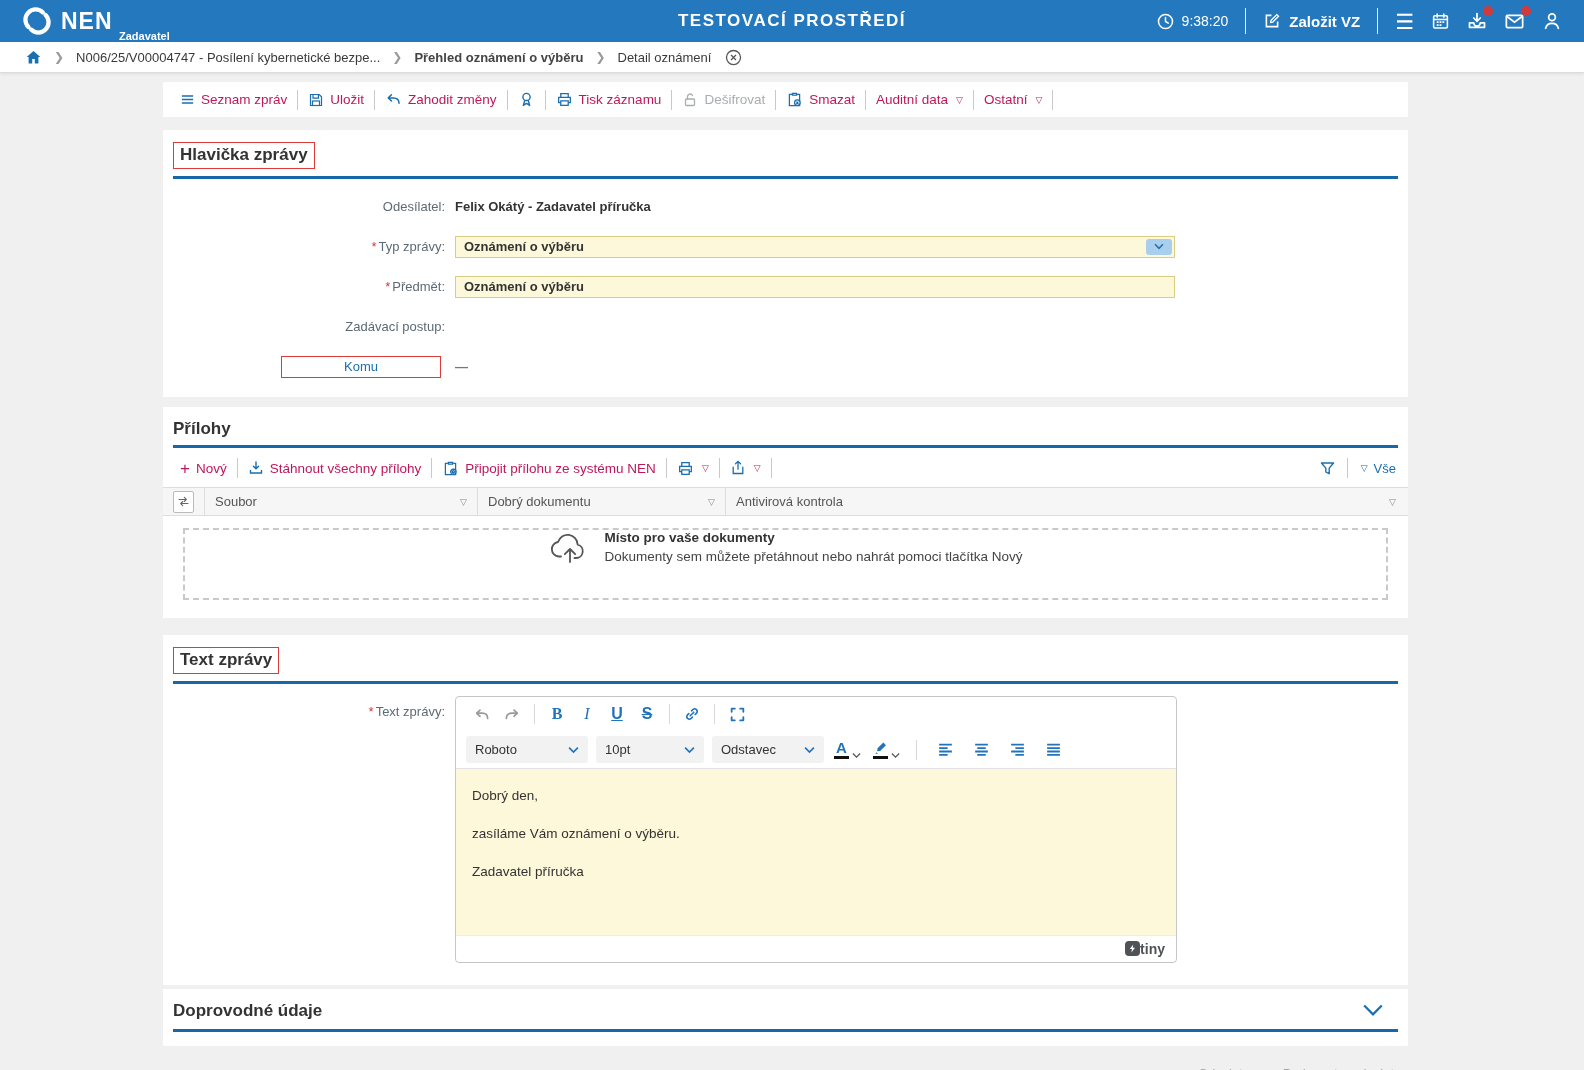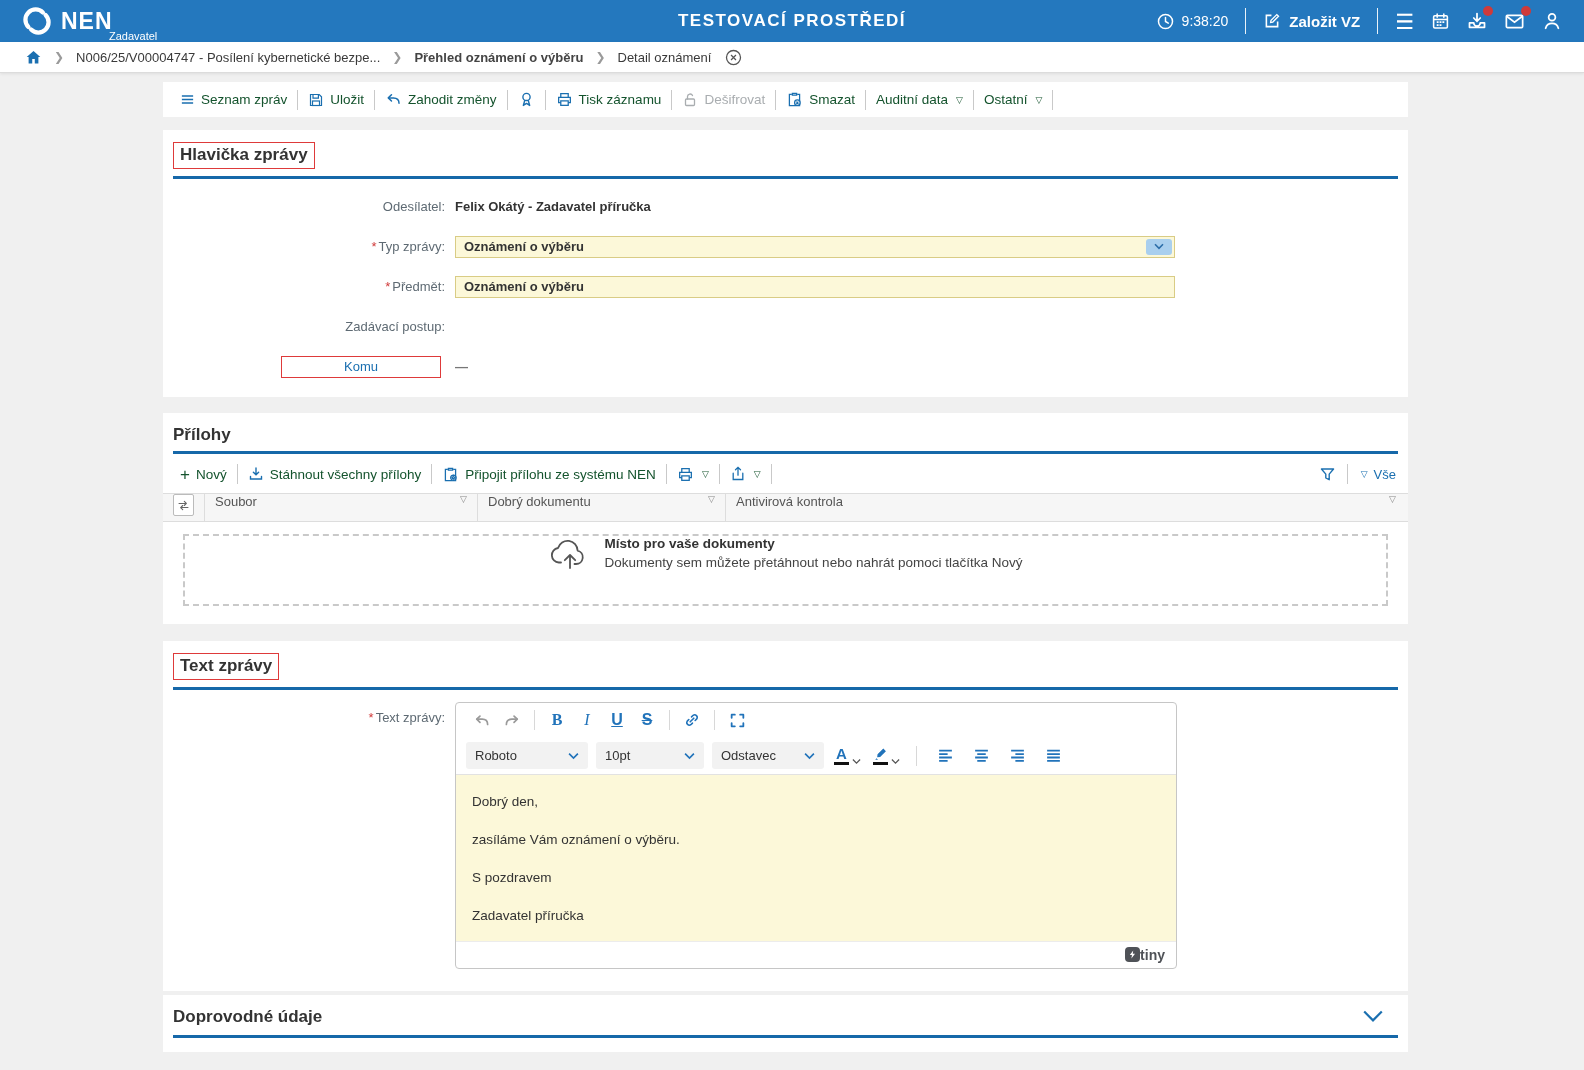--- a/index.html
+++ b/index.html
@@ -5,21 +5,21 @@
   *{box-sizing:border-box;margin:0;padding:0}
   html,body{width:1584px;height:1070px}
   body{font-family:"Liberation Sans",sans-serif;background:#f0f0f0;color:#333;font-size:13px;overflow:hidden}
   svg{display:block}
 
   
   .topbar{height:42px;background:#2478be;display:flex;align-items:center;position:relative;color:#fff;padding:0 22px}
   .brand{display:flex;align-items:center;gap:9px}
   .brand-text{position:relative;line-height:1}
   .brand-name{font-size:23px;font-weight:bold;letter-spacing:1px}
-  .brand-sub{position:absolute;left:48px;top:21px;font-size:11px;font-weight:normal;white-space:nowrap}
+  .brand-sub{position:absolute;left:58px;top:21px;font-size:11px;font-weight:bold;white-space:nowrap}
   .env-title{position:absolute;left:50%;transform:translateX(-50%);font-weight:bold;font-size:17px;letter-spacing:1.5px}
   .topbar-right{margin-left:auto;display:flex;align-items:center;gap:17px}
   .tb-item{display:flex;align-items:center;gap:8px;cursor:pointer}
   .tb-time{font-size:14px}
   .tb-createvz{font-weight:bold;font-size:15px}
   .tb-divider{width:1px;height:26px;background:rgba(255,255,255,.9)}
   .menu-glyph{font-size:21px;line-height:1;letter-spacing:0}
   .icon-badge{position:relative}
   .badge-dot{position:absolute;top:-5px;right:-6px;width:10px;height:10px;border-radius:50%;background:#cf3a3a}
 
@@ -29,21 +29,21 @@
   .bc-item{color:#3a3a3a;font-weight:normal;cursor:pointer}
   .bc-item.mid{font-weight:700;color:#444}
   .bc-close{margin-left:2px;cursor:pointer}
 
   
   main{padding:9px 176px 0 163px}
   .card{background:#fff;width:100%}
 
   
   .toolbar-card{height:35px;display:flex;align-items:center;padding:0 8px}
-  .tbtn{display:flex;align-items:center;gap:6px;color:#14532d;padding:0 9px;font-size:13.5px;cursor:pointer;white-space:nowrap}
+  .tbtn{display:flex;align-items:center;gap:6px;color:#be185d;padding:0 9px;font-size:13.5px;cursor:pointer;white-space:nowrap}
   .tbtn.disabled{color:#a9adb0;cursor:default}
   .vdiv{width:1px;height:20px;background:#c9c9c9;margin:0 1px}
   .caret{font-size:9px;margin-left:2px}
 
   
   .sec{margin-top:13px;padding-bottom:12px}
   .sec-head{padding:12px 10px 7px;display:flex;align-items:center}
   .sec-title{font-size:17px;font-weight:bold;color:#333;line-height:1.15}
   .red-box{border:1px solid #de3a3a;padding:2px 6px 3px}
   .sec-rule{height:3px;background:#1668a9;margin:0 10px}
@@ -60,21 +60,21 @@
   .dd-btn{position:absolute;right:2px;top:2px;width:26px;height:16px;background:#a9cfee;border-radius:3px;display:flex;align-items:center;justify-content:center;cursor:pointer}
   .info-ic{margin-left:7px;cursor:pointer}
   .komu-box{border:1px solid #de3a3a;width:160px;height:22px;display:flex;align-items:center;justify-content:center;color:#1a6fb0;cursor:pointer;font-size:13px}
   .dash-val{color:#777;font-weight:bold}
 
   
   .att-toolbar{height:32px;display:flex;align-items:center;padding:0 8px;margin-top:4px}
   .att-right{margin-left:auto;display:flex;align-items:center;gap:10px;padding-right:4px}
   .vse{color:#1a6fb0;display:flex;align-items:center;gap:6px;cursor:pointer}
   .gridhead{display:flex;height:29px;background:#f6f6f6;border-top:1px solid #ddd;border-bottom:1px solid #ddd;align-items:stretch;margin-top:3px;color:#555}
-  .gh-cell{display:flex;align-items:flex-start;padding:0 10px;border-right:1px solid #ddd;position:relative}
+  .gh-cell{display:flex;align-items:center;padding:0 10px;border-right:1px solid #ddd;position:relative}
   .gh-cell .gh-caret{margin-left:auto;color:#888;font-size:9px}
   .gh-c0{width:42px;justify-content:center;border-right:1px solid #ddd}
   .gh-c1{width:273px}
   .gh-c2{width:248px}
   .gh-c3{flex:1;border-right:none}
   .gh-c3 .gh-caret{margin-right:2px}
   .gh-tool{width:24px;height:22px;border:1px solid #bbb;border-radius:2px;display:flex;align-items:center;justify-content:center;background:#fff;cursor:pointer}
   .dropzone{margin:12px 20px 4px;border:2px dashed #c9c9c9;height:72px;display:flex;justify-content:center;gap:14px}
   .dz-text .dz-title{font-weight:bold;font-size:13.5px;color:#333;margin-bottom:4px}
   .dz-text .dz-sub{font-size:13.5px;color:#444}
@@ -358,21 +358,21 @@
             <span>Komu</span>
           </span>
         </div>
         <div class="frm-ctrl">
             <span class="dash-val">—</span>
           </div>
       </div>
     </div>
   </section>
 
-  <section class="card sec" style="margin-top:16px;padding-bottom:14px">
+  <section class="card sec" style="margin-top:10px;padding-bottom:14px">
     <div class="sec-head">
       <span class="sec-title">Přílohy</span>
     </div>
     <div class="sec-rule"></div>
 
     <div class="att-toolbar">
       <div class="tbtn">
         <span style="font-size:17px;line-height:1">+</span>
         <span>Nový</span>
       </div>
@@ -589,21 +589,20 @@
             <span class="ed-btn">
               <svg width="17" height="17" viewBox="0 0 16 16" stroke="currentColor" stroke-width="1.7" fill="none">
                   <path d="M2 3.5h12M2 6.7h12M2 9.9h12M2 13.1h12"></path>
                 </svg>
             </span>
           </div>
 
           <div class="ed-content">
             <p>Dobrý den,</p>
             <p>zasíláme Vám oznámení o výběru.</p>
-            <p>S pozdravem</p>
             <p>Zadavatel příručka</p>
           </div>
 
           <div class="ed-status">
             <span class="tiny-badge">
               <svg width="9" height="9" viewBox="0 0 10 10" fill="#fff">
                   <path d="M5.8 0.5L2 5.5h2.4L3.8 9.5l4-5.4H5.3z"></path>
                 </svg>
             </span>
             <span class="tiny-word">tiny</span>

